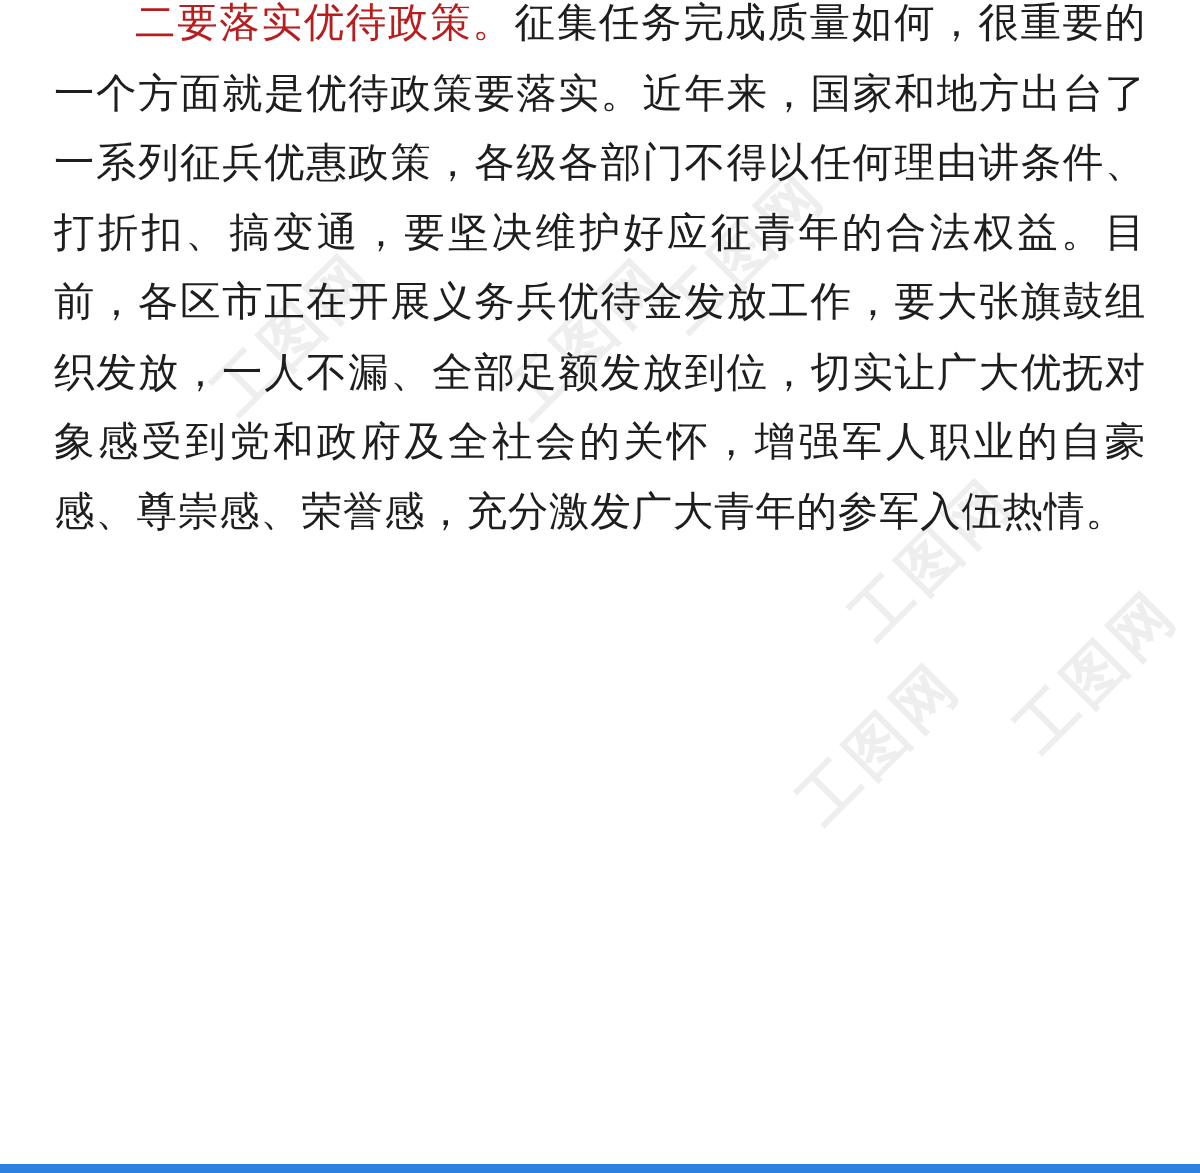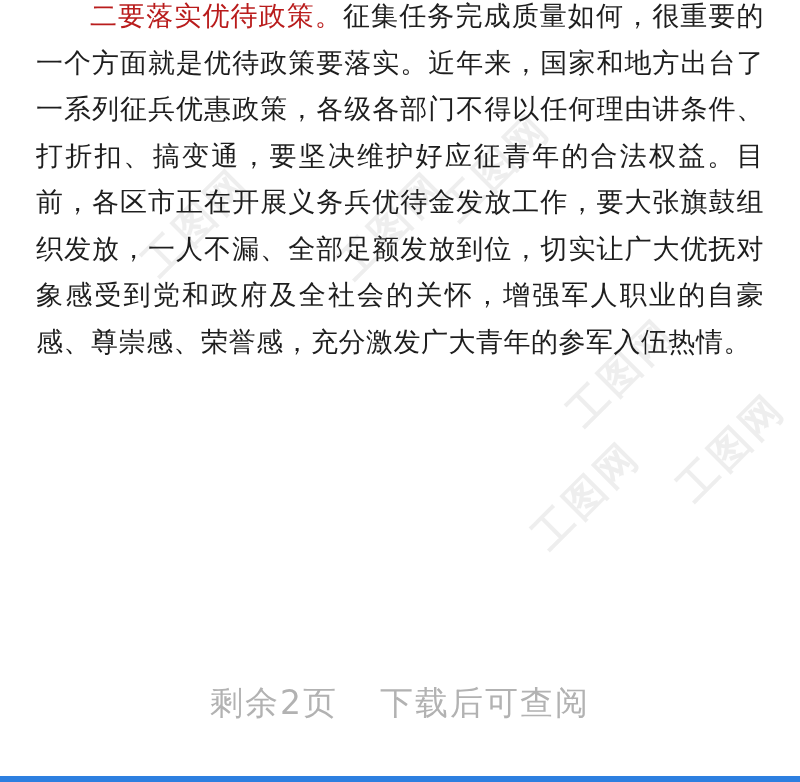--- a/index.html
+++ b/index.html
@@ -91,19 +91,16 @@
     <span class="watermark" style="left:325px; top:198px;">工图网</span>
     <span class="watermark" style="left:555px; top:345px;">工图网</span>
     <span class="watermark" style="left:520px; top:468px;">工图网</span>
     <span class="watermark" style="left:665px; top:420px;">工图网</span>
   </div>
 
   <div class="doc-content">
     <p class="para"><span class="lead">二要落实优待政策。</span><span>征集任务完成质量如何，很重要的一个方面就是优待政策要落实。近年来，国家和地方出台了一系列征兵优惠政策，各级各部门不得以任何理由讲条件、打折扣、搞变通，要坚决维护好应征青年的合法权益。目前，各区市正在开展义务兵优待金发放工作，要大张旗鼓组织发放，一人不漏、全部足额发放到位，切实让广大优抚对象感受到党和政府及全社会的关怀，增强军人职业的自豪感、尊崇感、荣誉感，充分激发广大青年的参军入伍热情。</span></p>
   </div>
 
-  <div class="preview-footer">
-    <span class="hint-remaining">剩余2页</span><span class="hint-download">下载后可查阅</span>
-  </div>
 
   <div class="bottom-bar"></div>
 
 </div>
 
 </body></html>

